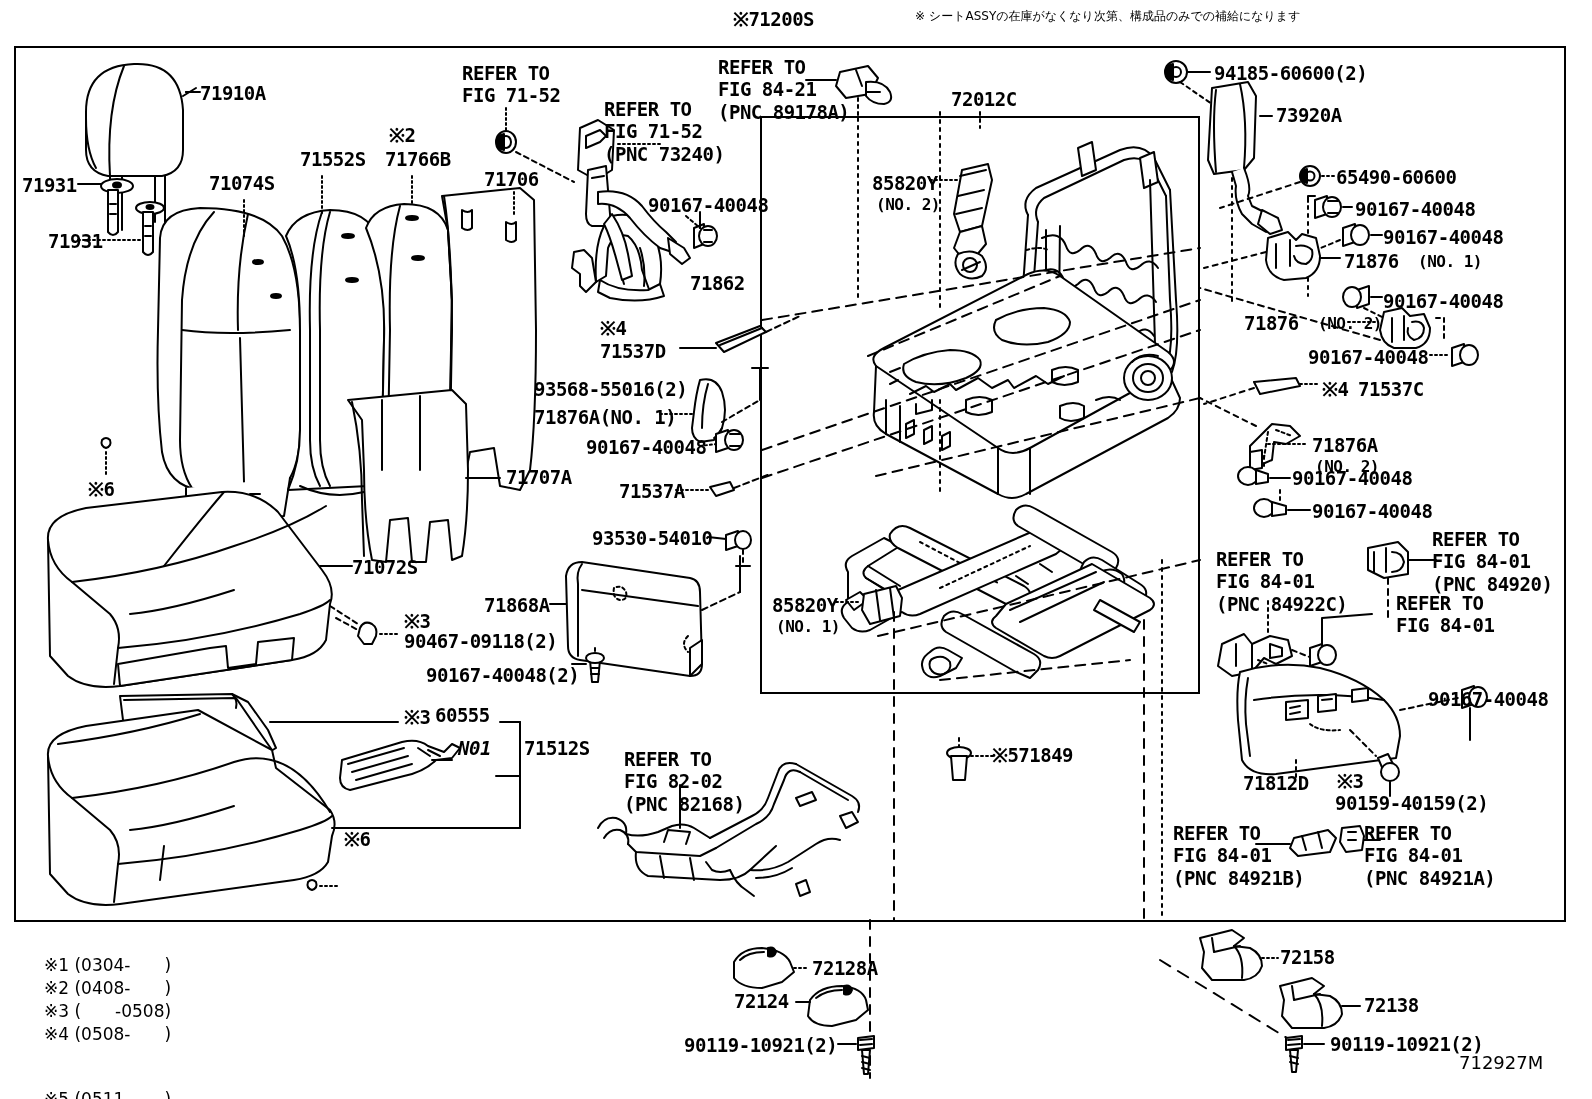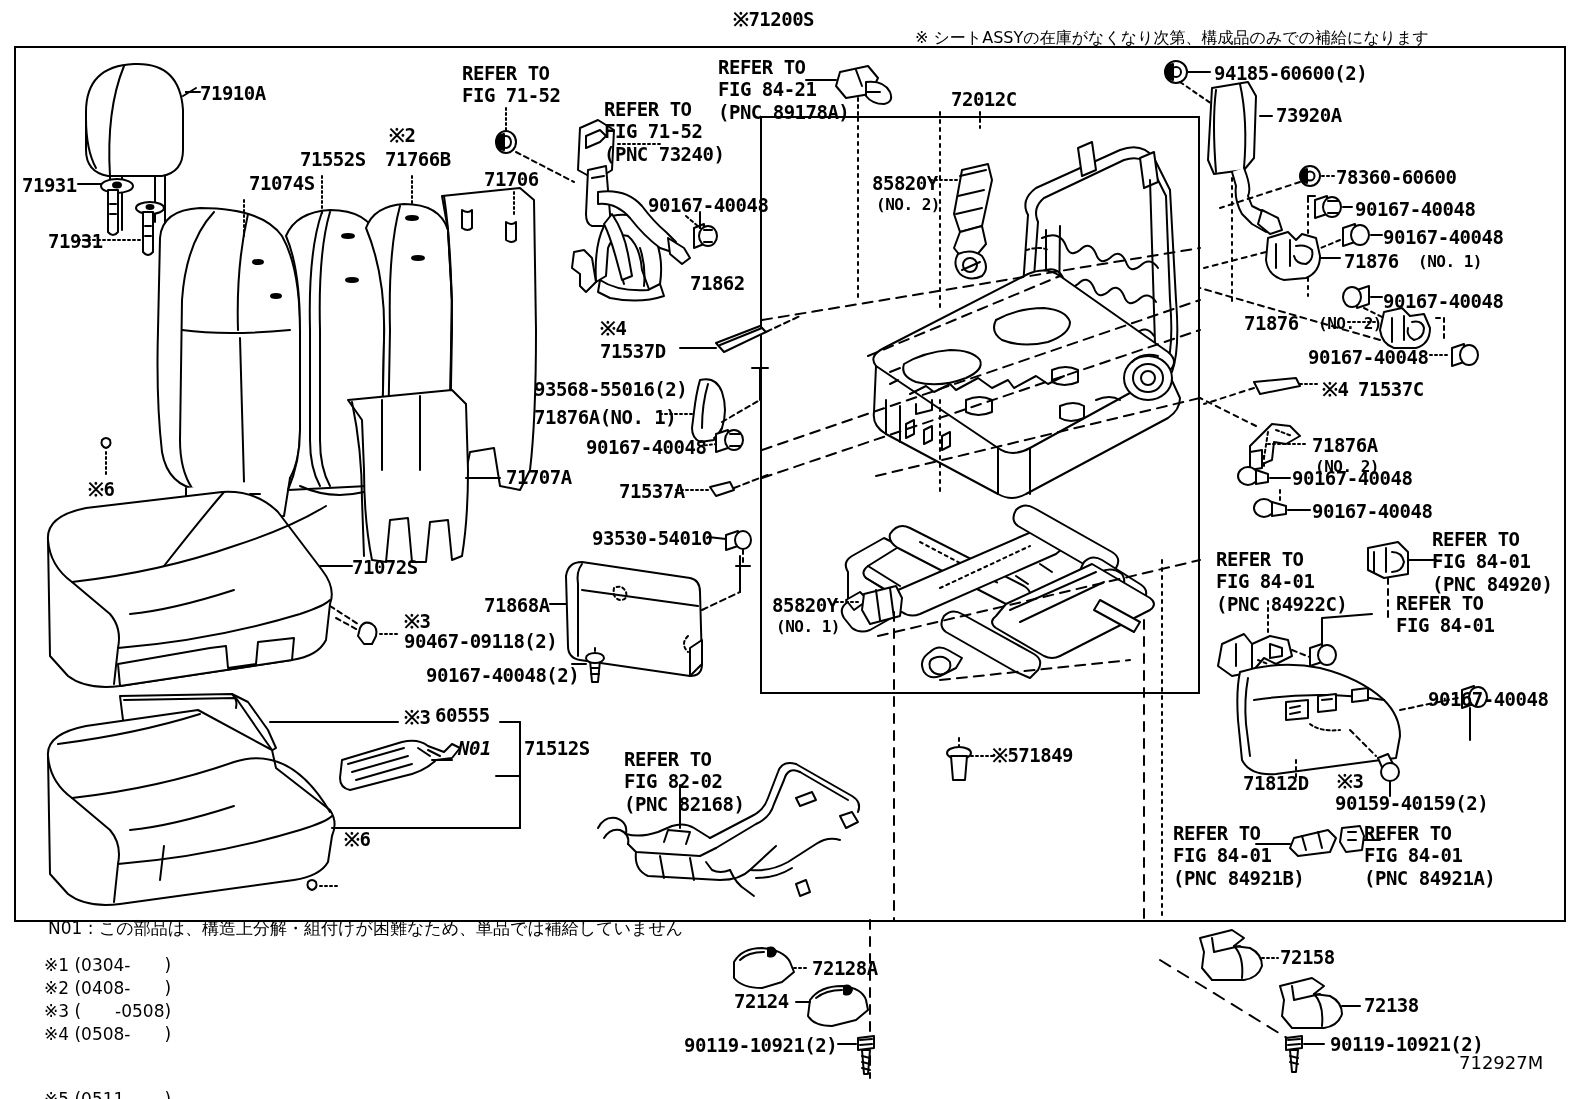--- a/index.html
+++ b/index.html
@@ -16,21 +16,21 @@
     font-weight:bold;
     font-size:19px;
     letter-spacing:-0.5px;
     white-space:pre;
     line-height:1.18;
     color:#000;
   }
   .lbl.sm{font-size:16px;font-weight:bold;}
   .lbl.jp{
     font-family:"DejaVu Sans","Liberation Sans",sans-serif;
-    font-weight:normal;font-size:16px;letter-spacing:0px;margin-top:20px;
+    font-weight:normal;font-size:12px;letter-spacing:0px;
   }
   .lbl.jpb{
     font-family:"DejaVu Sans","Liberation Sans",sans-serif;
     font-weight:normal;font-size:17px;letter-spacing:0px;
   }
   .lbl.pid{
     font-family:"DejaVu Sans","Liberation Sans",sans-serif;
     font-weight:normal;font-size:18px;letter-spacing:0px;
   }
   .outerbox{
@@ -570,21 +570,21 @@
       <line class="ln" x1="412" y1="176" x2="412" y2="206" stroke-dasharray="2,3"></line>
       <line class="ln" x1="514" y1="192" x2="514" y2="216" stroke-dasharray="2,3"></line>
       <line class="ln" x1="466" y1="478" x2="500" y2="478"></line>
 
     </g>
   </svg>
 
   <div class="lbl" style="left:200px;top:82px;">71910A</div>
   <div class="lbl" style="left:22px;top:174px;">71931</div>
   <div class="lbl" style="left:48px;top:230px;">71931</div>
-  <div class="lbl" style="left:209px;top:172px;margin-left:40px;">71074S</div>
+  <div class="lbl" style="left:209px;top:172px;">71074S</div>
   <div class="lbl" style="left:300px;top:148px;">71552S</div>
   <div class="lbl" style="left:389px;top:124px;">※2</div>
   <div class="lbl" style="left:385px;top:148px;">71766B</div>
   <div class="lbl" style="left:484px;top:168px;">71706</div>
   <div class="lbl" style="left:462px;top:62px;">REFER TO
 FIG 71-52</div>
   <div class="lbl" style="left:604px;top:98px;">REFER TO
 FIG 71-52
 (PNC 73240)</div>
   <div class="lbl" style="left:718px;top:56px;">REFER TO
@@ -618,21 +618,21 @@
   <div class="lbl" style="left:992px;top:744px;">※571849</div>
 
   <div class="lbl" style="left:951px;top:88px;">72012C</div>
   <div class="lbl" style="left:872px;top:172px;">85820Y</div>
   <div class="lbl sm" style="left:876px;top:196px;">(NO. 2)</div>
   <div class="lbl" style="left:772px;top:594px;">85820Y</div>
   <div class="lbl sm" style="left:776px;top:618px;">(NO. 1)</div>
 
   <div class="lbl" style="left:1214px;top:62px;">94185-60600(2)</div>
   <div class="lbl" style="left:1276px;top:104px;">73920A</div>
-  <div class="lbl" style="left:1336px;top:166px;">78360-60600</div>
+  <div class="lbl" style="left:1336px;top:166px;">65490-60600</div>
   <div class="lbl" style="left:1355px;top:198px;">90167-40048</div>
   <div class="lbl" style="left:1383px;top:226px;">90167-40048</div>
   <div class="lbl" style="left:1344px;top:250px;">71876</div>
   <div class="lbl sm" style="left:1418px;top:253px;">(NO. 1)</div>
   <div class="lbl" style="left:1383px;top:290px;">90167-40048</div>
   <div class="lbl" style="left:1244px;top:312px;">71876</div>
   <div class="lbl sm" style="left:1318px;top:315px;">(NO. 2)</div>
   <div class="lbl" style="left:1308px;top:346px;">90167-40048</div>
   <div class="lbl" style="left:1322px;top:378px;">※4</div>
   <div class="lbl" style="left:1358px;top:378px;">71537C</div>
@@ -660,21 +660,20 @@
 FIG 84-01
 (PNC 84921A)</div>
 
   <div class="lbl" style="left:812px;top:957px;">72128A</div>
   <div class="lbl" style="left:734px;top:990px;">72124</div>
   <div class="lbl" style="left:684px;top:1034px;">90119-10921(2)</div>
   <div class="lbl" style="left:1280px;top:946px;">72158</div>
   <div class="lbl" style="left:1364px;top:994px;">72138</div>
   <div class="lbl" style="left:1330px;top:1033px;">90119-10921(2)</div>
 
-  <div class="lbl jpb" style="left:48px;top:918px;">N01 : この部品は、構造上分解・組付けが困難なため、単品では補給していません</div>
   <div class="lbl jpb" style="left:44px;top:955px;">※1 (0304-　　)</div>
   <div class="lbl jpb" style="left:44px;top:978px;">※2 (0408-　　)</div>
   <div class="lbl jpb" style="left:44px;top:1001px;">※3 (　　-0508)</div>
   <div class="lbl jpb" style="left:44px;top:1024px;">※4 (0508-　　)</div>
   <div class="lbl jpb" style="left:44px;top:1047px;margin-top:42px;">※5 (0511-　　)</div>
 
   <div class="lbl pid" style="left:1459px;top:1052px;">712927M</div>
 
 </div>
 

